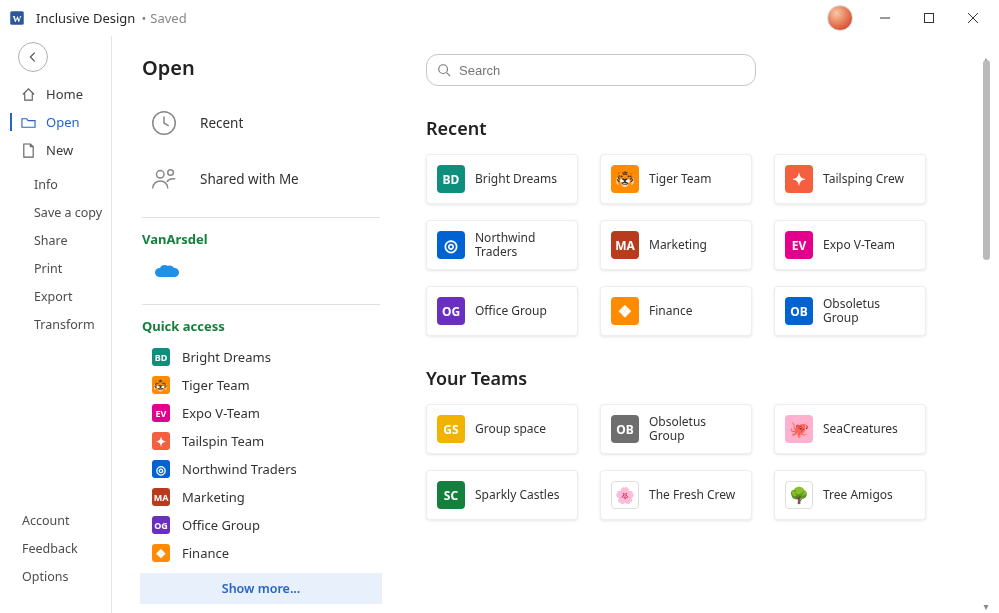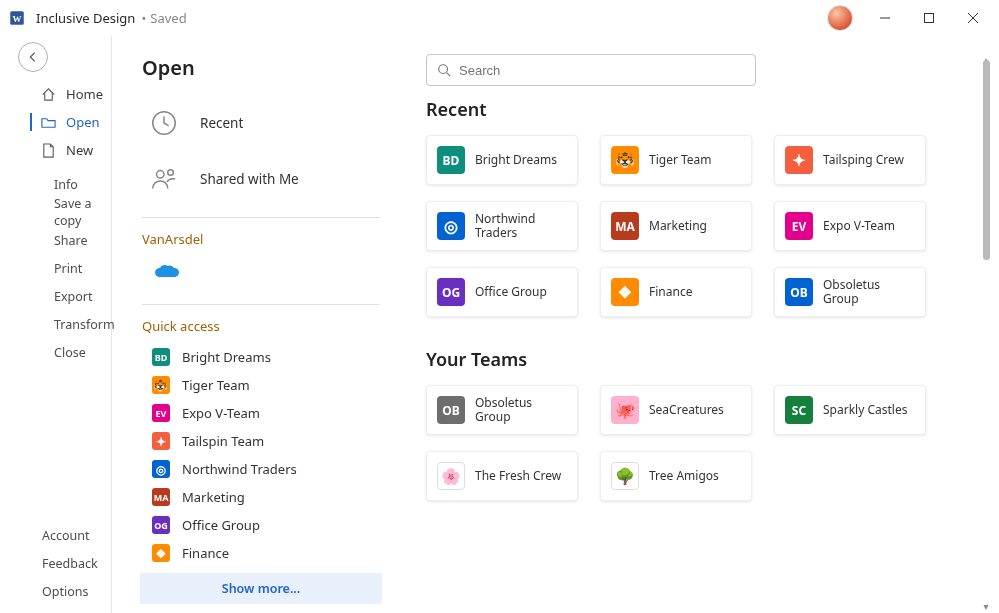--- a/index.html
+++ b/index.html
@@ -15,51 +15,51 @@
   .avatar { width: 26px; height: 26px; border-radius: 50%; background: radial-gradient(circle at 35% 30%, #f7c8a4 0%, #e0603f 65%, #b33e2c 100%); margin-right: 10px; border:1px solid #ddd;}
   .win-controls { display: flex; }
   .win-btn { width: 44px; height: 32px; display:flex; align-items:center; justify-content:center; color:#555; }
 
   .content { display:flex; flex:1; min-height:0; }
 
   
   .leftnav { width: 112px; border-right: 1px solid #e5e5e5; display:flex; flex-direction:column; padding-top:6px; background:#fff; }
   .back-btn { width:30px; height:30px; margin: 0 0 8px 18px; border:1px solid #b0b0b0; border-radius:50%; display:flex; align-items:center; justify-content:center; color:#555;}
   .nav-list { list-style:none; }
-  .nav-item { display:flex; align-items:center; gap:8px; padding: 6px 8px 6px 20px; font-size: 13px; color:#3b3a39; cursor:pointer; position:relative; height:28px;margin-left:20px;}
+  .nav-item { display:flex; align-items:center; gap:8px; padding: 6px 8px 6px 20px; font-size: 13px; color:#3b3a39; cursor:pointer; position:relative; height:28px;}
   .nav-item.icon-item { gap:10px;}
   .nav-item.selected { color:#2764c7; }
   .nav-item.selected::before { content:""; position:absolute; left:10px; top:5px; bottom:5px; width:2px; background:#2764c7;}
   .nav-item .ni-icon { width:16px; display:flex; justify-content:center; color:#605e5c;}
   .nav-item.selected .ni-icon { color:#2764c7;}
   .nav-indent .nav-item { padding-left: 34px; font-size:12.5px; color:#4f4d4b;align-items:center;}
-  .nav-bottom { margin-top:auto; padding-bottom:8px;}
+  .nav-bottom { margin-top:auto; padding-bottom:23px;}
   .nav-bottom .nav-item { padding-left: 22px; font-size:12.5px; color:#4f4d4b;}
 
   
   .midpanel { width: 290px; padding: 18px 22px 0 30px; overflow-y:auto; background:#fff;}
   .mid-title { font-size: 20px; font-weight:600; margin-bottom:18px; color:#222;}
   .big-row { display:flex; align-items:center; gap:20px; padding: 8px 0 16px 6px; cursor:pointer;}
   .big-icon { width:32px; height:32px; display:flex; align-items:center; justify-content:center; color:#757575;}
   .big-label { font-size:13.5px; color:#323130;}
   .sep { height:1px; background:#e0e0e0; margin: 6px 0 12px 0;}
-  .section-label { font-size:13px; font-weight:400; color:#a16207; margin: 2px 0 8px 0;}
+  .section-label { font-size:13px; font-weight:700; color:#15803d; margin: 2px 0 8px 0;}
   .acct-row { display:flex; align-items:center; gap:14px; padding: 6px 0 14px 10px; cursor:pointer;}
   .cloud-icon { width:30px; height:22px; display:flex; align-items:center; justify-content:center;}
   .acct-name { font-size:13px; color:#222;}
   .acct-email { font-size:11px; color:#777;}
   .qa-item { display:flex; align-items:center; gap:12px; padding: 5px 0 5px 10px; cursor:pointer; height:28px;}
   .qa-ico { width:18px; height:18px; border-radius:3px; display:flex; align-items:center; justify-content:center; font-size:9px; font-weight:700; color:#fff; flex:0 0 18px;}
   .qa-label { font-size:13px; color:#333;}
   .show-more { background:#e8f0fb; text-align:center; padding:7px 0; font-size:12.5px; color:#2764c7; font-weight:600; cursor:pointer; margin: 6px -2px 12px -2px;}
 
   
   .mainarea { flex:1; padding: 18px 8px 0 24px; background:#fff; position:relative; display:flex;}
   .maincol { flex:1; min-width:0;}
-  .search-box { width: 330px; height: 32px; border:1px solid #c8c6c4; border-radius:4px; display:flex; align-items:center; padding:0 10px; gap:8px; color:#777; margin-bottom: 11px;}
+  .search-box { width: 330px; height: 32px; border:1px solid #c8c6c4; border-radius:12px; display:flex; align-items:center; padding:0 10px; gap:8px; color:#777; margin-bottom: 30px;}
   .search-box input { border:none; outline:none; flex:1; font-size:13px; background:transparent;}
   .main-heading { font-size:18px; font-weight:600; color:#222; margin-bottom:14px;}
   .card-grid { display:grid; grid-template-columns: repeat(3, 152px); gap: 16px 22px; margin-bottom: 30px;}
   .card { width:152px; height:50px; background:#fff; border:1px solid #eee; border-radius:4px; box-shadow: 0 1px 3px rgba(0,0,0,0.10); display:flex; align-items:center; padding:0 10px; gap:10px; cursor:pointer;}
   .card-ico { width:28px; height:28px; border-radius:4px; display:flex; align-items:center; justify-content:center; font-size:12px; font-weight:700; color:#fff; flex:0 0 28px;}
   .card-label { font-size:12px; color:#333; line-height:1.2;}
   .scrollbar { width:14px; position:relative;}
   .sb-thumb { position:absolute; right:1px; top:6px; width:7px; height:200px; background:#b9b9b9; border-radius:4px;}
   .sb-arrow { position:absolute; right:0; width:10px; height:10px; color:#888; font-size:10px; display:flex; align-items:center; justify-content:center;}
   .sb-up { top:0;} .sb-down { bottom:2px;}
@@ -150,23 +150,20 @@
           </li>
           <li class="nav-item">
             <span>Print</span>
           </li>
           <li class="nav-item">
             <span>Export</span>
           </li>
           <li class="nav-item">
             <span>Transform</span>
           </li>
-          <li class="nav-item">
-            <span>Close</span>
-          </li>
         </ul>
       <div class="nav-bottom">
         <ul class="nav-list" id="nav-bot">
             <li class="nav-item">
               <span>Account</span>
             </li>
             <li class="nav-item">
               <span>Feedback</span>
             </li>
             <li class="nav-item">
@@ -294,20 +291,24 @@
                 <span class="card-label">Finance</span>
               </div>
               <div class="card">
                 <span class="card-ico" style="background:#0063d1;font-size:12px">OB</span>
                 <span class="card-label">Obsoletus Group</span>
               </div>
             </div>
             <div class="main-heading">Your Teams</div>
             <div class="card-grid">
               <div class="card">
+                <span class="card-ico" style="background:#f2b200;font-size:12px">GS</span>
+                <span class="card-label">Group space</span>
+              </div>
+              <div class="card">
                 <span class="card-ico" style="background:#6e6e6e;font-size:12px">OB</span>
                 <span class="card-label">Obsoletus Group</span>
               </div>
               <div class="card">
                 <span class="card-ico" style="background:#ffb0cf;font-size:16px">🐙</span>
                 <span class="card-label">SeaCreatures</span>
               </div>
               <div class="card">
                 <span class="card-ico" style="background:#15803d;font-size:12px">SC</span>
                 <span class="card-label">Sparkly Castles</span>

